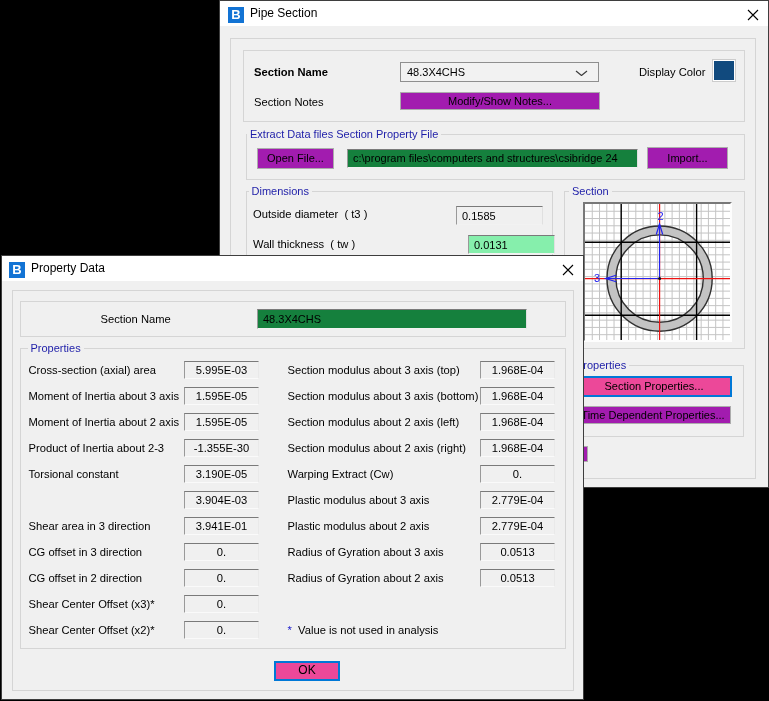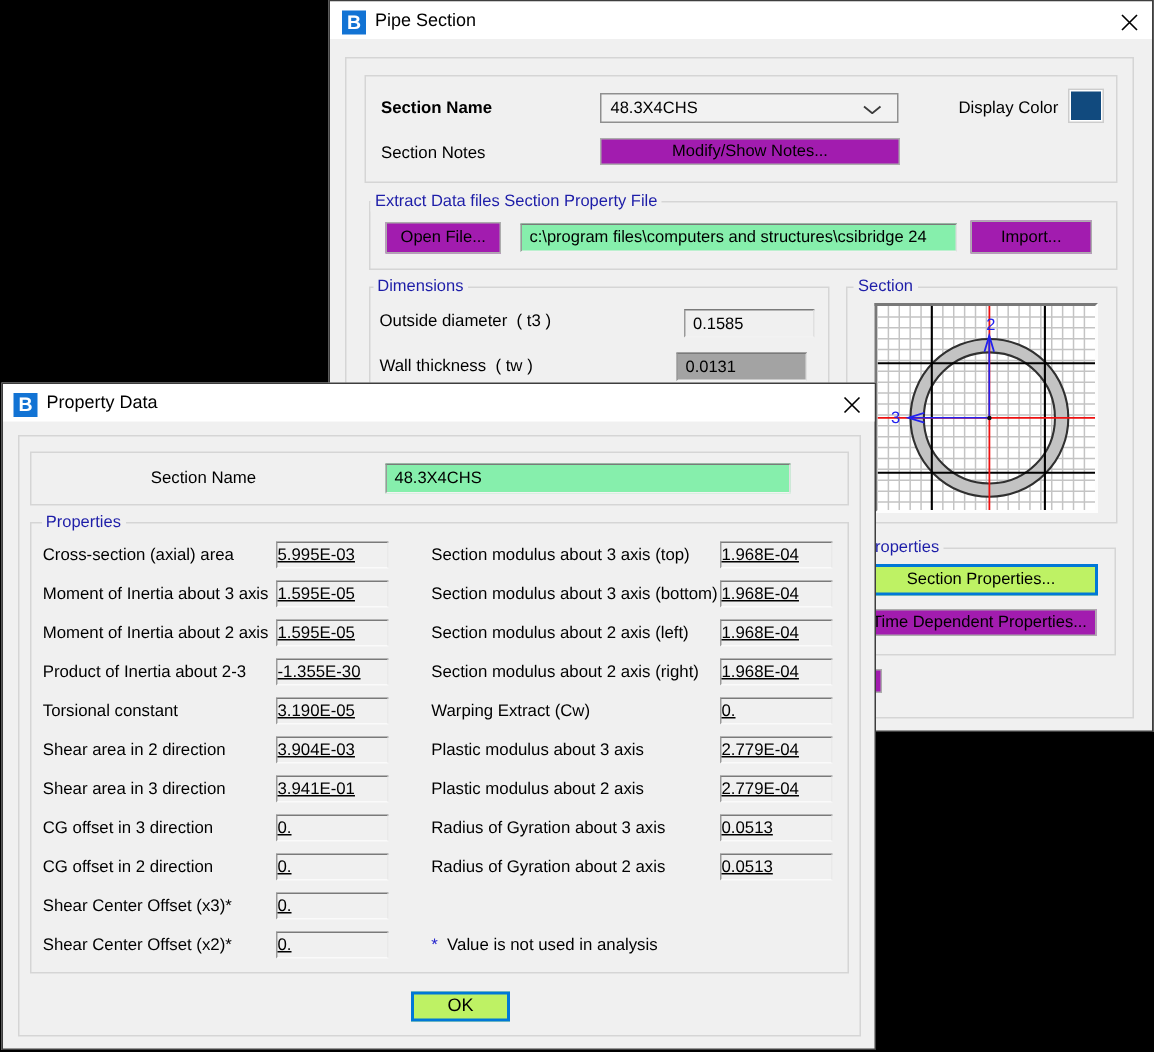--- a/index.html
+++ b/index.html
@@ -8,27 +8,27 @@
   .tb { position:absolute; left:0; top:0; right:0; height:25px; background:#fff; }
   .bicon { position:absolute; width:16px; height:16px; background:#1273d4; color:#fff;
     font-weight:bold; font-size:13px; line-height:16px; text-align:center; }
   .ttl { position:absolute; font-size:12px; color:#000; line-height:25px; }
   .xbtn { position:absolute; width:24px; height:24px; }
   .grp { position:absolute; border:1px solid #d5d5d5; }
   .leg { position:absolute; top:-7px; font-size:11px; color:#1d1da8; background:#f0f0f0;
     padding:0 3px; line-height:13px; white-space:nowrap; }
   .lb { position:absolute; font-size:11.2px; color:#000; line-height:18px; white-space:nowrap; }
   .fld { position:absolute; height:18px; background:#f0f0f0; font-size:11.2px; line-height:17px;
-    white-space:nowrap;
-    border-style:solid; border-width:1px; border-color:#7a7a7a #e9e9e9 #fafafa #999999;text-decoration:underline; }
-  .efld { position:absolute; background:#86efac; font-size:11px; line-height:18px; padding-left:5px;
+    text-align:center; white-space:nowrap;
+    border-style:solid; border-width:1px; border-color:#7a7a7a #e9e9e9 #fafafa #999999; }
+  .efld { position:absolute; background:#15803d; font-size:11px; line-height:18px; padding-left:5px;
     white-space:nowrap; border-style:solid; border-width:1px; border-color:#7a7a7a #e0e0e0 #f2f2f2 #999999; }
   .btn { position:absolute; background:#a21caf; border:1px solid #acacac; font-size:11px;
     color:#000; text-align:center; white-space:nowrap; }
-  .btnd { position:absolute; background:#bef264; border:2px solid #0078d7; font-size:11px;
+  .btnd { position:absolute; background:#ec4899; border:2px solid #0078d7; font-size:11px;
     color:#000; text-align:center; white-space:nowrap; }
 </style></head>
 <body>
 
 <div class="win" style="left:219px;top:0px;width:550px;height:488px">
   <div class="tb">
     <div class="bicon" style="left:8px;top:6px">B</div>
     <div class="ttl" style="left:30px;top:0px">Pipe Section</div>
     <svg class="xbtn" style="left:521px;top:2px" viewBox="0 0 24 24">
       <path d="M7 7 L17 17 M17 7 L7 17" stroke="#000" stroke-width="1.1" fill="none"></path>
@@ -57,21 +57,21 @@
   <div class="btn" style="left:37px;top:147px;width:77px;height:21px;line-height:19px">Open File...</div>
   <div class="efld" style="left:127px;top:148px;width:291px;height:19px;line-height:17px">c:\program files\computers and structures\csibridge 24</div>
   <div class="btn" style="left:427px;top:146px;width:81px;height:22px;line-height:20px">Import...</div>
 
   <div class="grp" style="left:26px;top:190px;width:307px;height:78px">
     <div class="leg" style="left:1.5px">Dimensions</div>
   </div>
   <div class="lb" style="left:33px;top:204px">Outside diameter&nbsp;&nbsp;( t3 )</div>
   <div class="efld" style="left:236px;top:205px;width:87px;height:19px;background:#f0f0f0">0.1585</div>
   <div class="lb" style="left:33px;top:234px">Wall thickness&nbsp;&nbsp;( tw )</div>
-  <div class="efld" style="left:231px;top:234px;width:87px;height:19px;background:#a3a3a3">0.0131</div>
+  <div class="efld" style="left:248px;top:234px;width:87px;height:19px;background:#86efac">0.0131</div>
 
   <div class="grp" style="left:344px;top:190px;width:181px;height:158px">
     <div class="leg" style="left:4px">Section</div>
   </div>
   <div style="position:absolute;left:363px;top:201px;width:149px;height:140px;background:#fff;
        border-style:solid;border-width:2px;border-color:#787878 #fdfdfd #fdfdfd #787878">
     <svg width="145" height="136" viewBox="0 0 145 136">
         <rect x="0" y="0" width="145" height="136" fill="#ffffff"></rect>
         <path d="M7.26 0V136.0 M14.52 0V136.0 M21.78 0V136.0 M29.04 0V136.0 M36.30 0V136.0 M43.56 0V136.0 M50.82 0V136.0 M58.08 0V136.0 M65.34 0V136.0 M72.60 0V136.0 M79.86 0V136.0 M87.12 0V136.0 M94.38 0V136.0 M101.64 0V136.0 M108.90 0V136.0 M116.16 0V136.0 M123.42 0V136.0 M130.68 0V136.0 M137.94 0V136.0 M0 7.26H145.0 M0 14.52H145.0 M0 21.78H145.0 M0 29.04H145.0 M0 36.30H145.0 M0 43.56H145.0 M0 50.82H145.0 M0 58.08H145.0 M0 65.34H145.0 M0 72.60H145.0 M0 79.86H145.0 M0 87.12H145.0 M0 94.38H145.0 M0 101.64H145.0 M0 108.90H145.0 M0 116.16H145.0 M0 123.42H145.0 M0 130.68H145.0" stroke="#c4c4c4" stroke-width="1" fill="none"></path>
         <path d="M 21.999999999999993 74.6 a 52.6 52.6 0 1 0 105.2 0 a 52.6 52.6 0 1 0 -105.2 0 Z M 30.89999999999999 74.6 a 43.7 43.7 0 1 0 87.4 0 a 43.7 43.7 0 1 0 -87.4 0 Z" fill="#c3c3c3" fill-rule="evenodd"></path>
@@ -120,21 +120,20 @@
   <div class="lb" style="left:26.5px;top:105px">Cross-section (axial) area</div>
       <div class="fld" style="left:182px;top:105px;width:75px">5.995E-03</div>
       <div class="lb" style="left:26.5px;top:131px">Moment of Inertia about 3 axis</div>
       <div class="fld" style="left:182px;top:131px;width:75px">1.595E-05</div>
       <div class="lb" style="left:26.5px;top:157px">Moment of Inertia about 2 axis</div>
       <div class="fld" style="left:182px;top:157px;width:75px">1.595E-05</div>
       <div class="lb" style="left:26.5px;top:183px">Product of Inertia about 2-3</div>
       <div class="fld" style="left:182px;top:183px;width:75px">-1.355E-30</div>
       <div class="lb" style="left:26.5px;top:209px">Torsional constant</div>
       <div class="fld" style="left:182px;top:209px;width:75px">3.190E-05</div>
-      <div class="lb" style="left:26.5px;top:235px">Shear area in 2 direction</div>
       <div class="fld" style="left:182px;top:235px;width:75px">3.904E-03</div>
       <div class="lb" style="left:26.5px;top:261px">Shear area in 3 direction</div>
       <div class="fld" style="left:182px;top:261px;width:75px">3.941E-01</div>
       <div class="lb" style="left:26.5px;top:287px">CG offset in 3 direction</div>
       <div class="fld" style="left:182px;top:287px;width:75px">0.</div>
       <div class="lb" style="left:26.5px;top:313px">CG offset in 2 direction</div>
       <div class="fld" style="left:182px;top:313px;width:75px">0.</div>
       <div class="lb" style="left:26.5px;top:339px">Shear Center Offset (x3)*</div>
       <div class="fld" style="left:182px;top:339px;width:75px">0.</div>
       <div class="lb" style="left:26.5px;top:365px">Shear Center Offset (x2)*</div>

